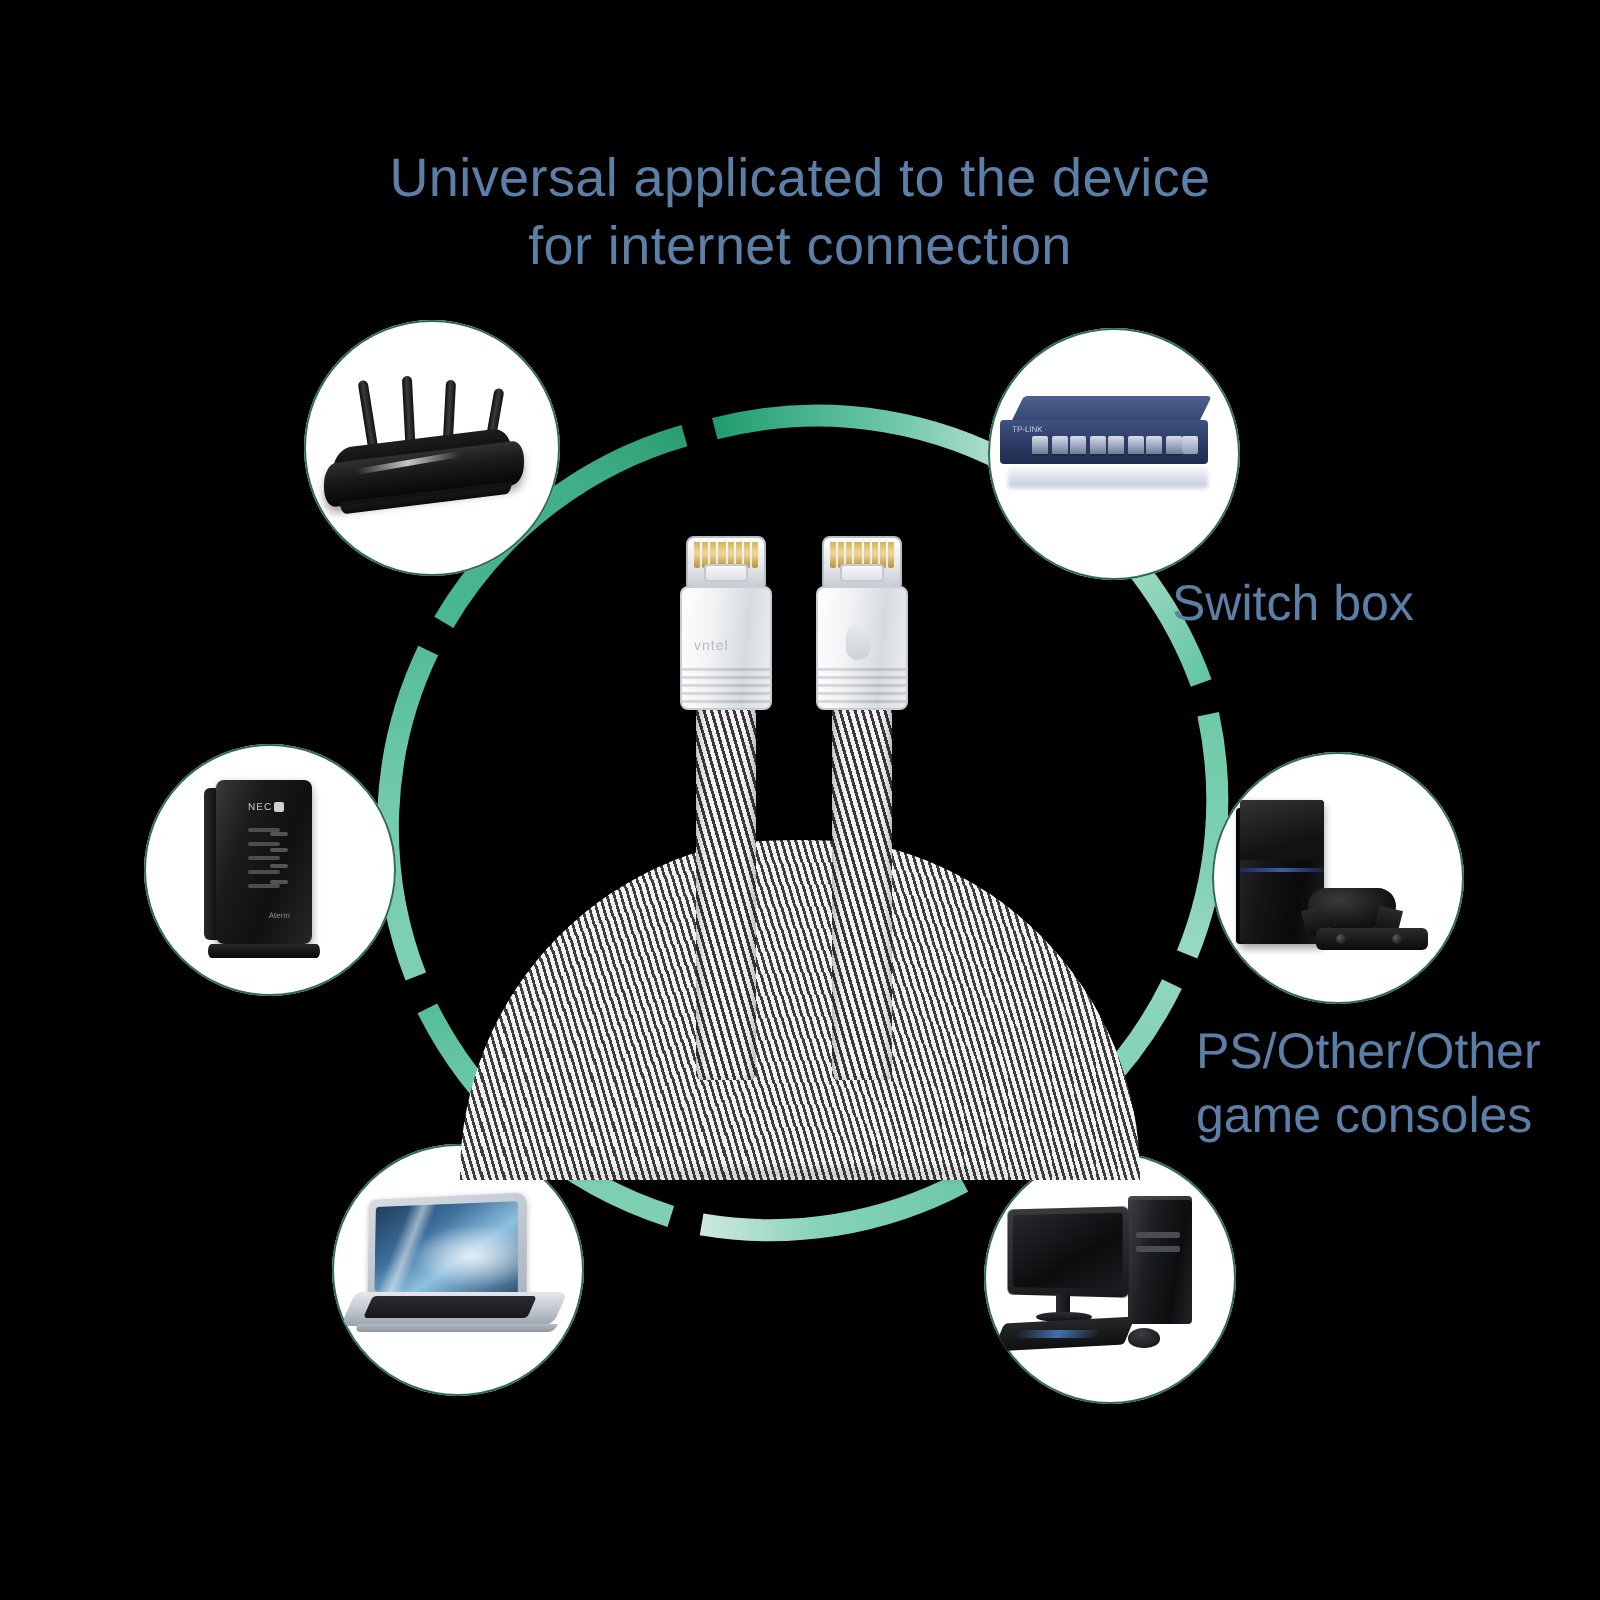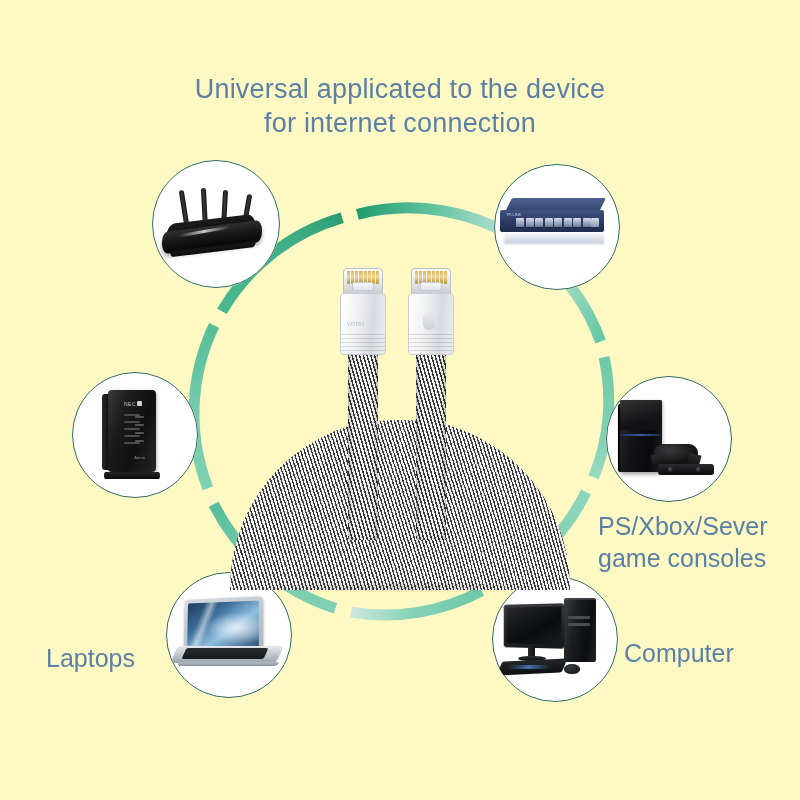--- a/index.html
+++ b/index.html
@@ -7,21 +7,21 @@
     padding: 0;
     background: #ffffff;
   }
   body {
     font-family: "Liberation Sans", sans-serif;
   }
   #stage {
     position: relative;
     width: 800px;
     height: 800px;
-    background: #fef9c3;
+    background: #000000;
     overflow: hidden;
   }
 
   
   .headline {
     position: absolute;
     left: 0;
     top: 72px;
     width: 800px;
     text-align: center;
@@ -674,18 +674,17 @@
             <b></b>
           </div>
         <div class="latch"></div>
       </div>
       <div class="boot">
           <div class="thumb"></div>
         </div>
     </div>
   </div>
 
-  <div class="dev-label right" style="left:598px; top:510px; line-height:32px;">PS/Xbox/Sever
+  <div class="dev-label right" style="left:586px; top:288px;">Switch box</div>
+  <div class="dev-label right" style="left:598px; top:510px; line-height:32px;">PS/Other/Other
 game consoles</div>
-  <div class="dev-label left" style="left:46px;  top:644px;">Laptops</div>
-  <div class="dev-label right" style="left:624px; top:639px;">Computer</div>
 
 </div>
 
 </body></html>

